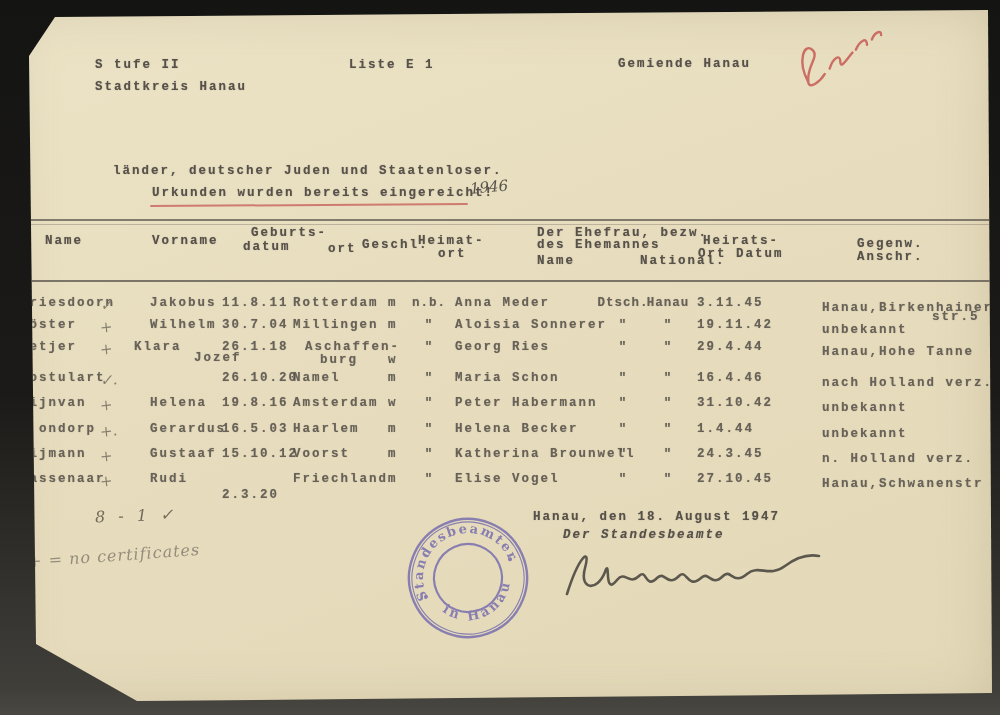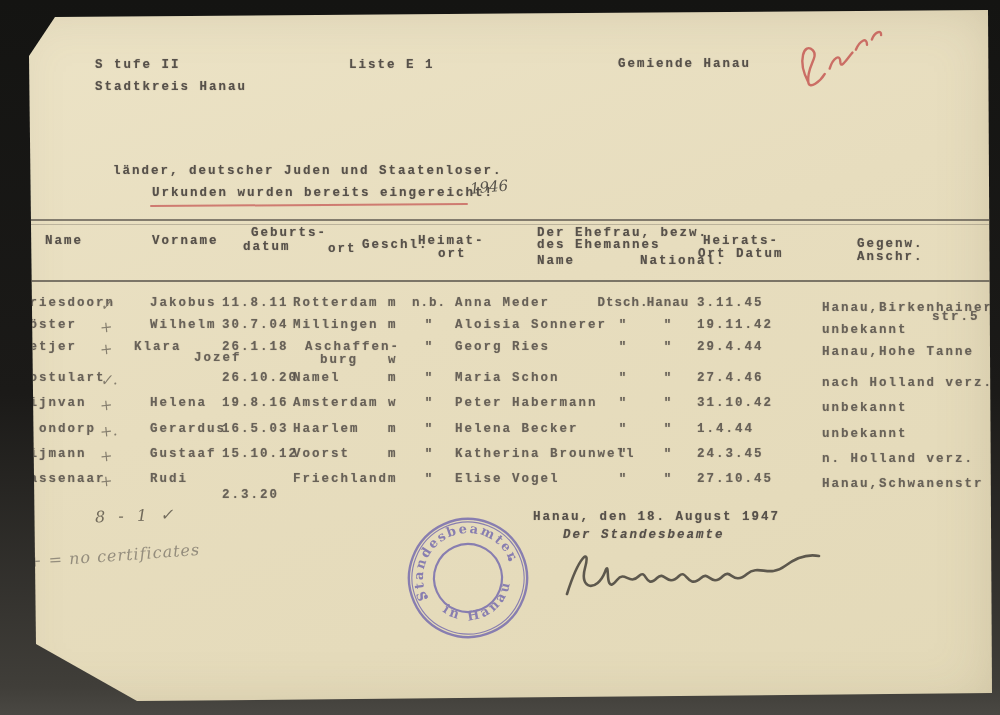--- a/index.html
+++ b/index.html
@@ -107,21 +107,21 @@
         <div class="t soft" style="left: 20px; top: 371px;">Postulart</div>
         <div class="hand pencil" style="font-size: 15px; transform: rotate(-6deg); left: 100px; top: 371px;">✓.</div>
         <div class="t soft" style="left: 150px; top: 351px; margin-left: 44px;">Jozef</div>
         <div class="t soft" style="left: 222px; top: 371px;">26.10.20</div>
         <div class="t soft" style="left: 293px; top: 371px;">Namel</div>
         <div class="t soft" style="left: 388px; top: 371px;">m</div>
         <div class="t soft" style="left: 412px; top: 371px; width: 34px; text-align: center; letter-spacing: 1px;">"</div>
         <div class="t soft" style="left: 455px; top: 371px;">Maria Schon</div>
         <div class="t soft" style="left: 596px; top: 371px; width: 54px; text-align: center; letter-spacing: 1px;">"</div>
         <div class="t soft" style="left: 644px; top: 371px; width: 48px; text-align: center; letter-spacing: 1px;">"</div>
-        <div class="t soft" style="left: 697px; top: 371px;">27.4.46</div>
+        <div class="t soft" style="left: 697px; top: 371px;">16.4.46</div>
         <div class="t soft" style="left: 822px; top: 376px;">nach Holland verz.</div>
         <div class="t soft" style="left: 20px; top: 396px;">Rijnvan</div>
         <div class="hand pencil" style="font-size: 15px; transform: rotate(-6deg); left: 100px; top: 396px;">+</div>
         <div class="t soft" style="left: 150px; top: 396px;">Helena</div>
         <div class="t soft" style="left: 222px; top: 396px;">19.8.16</div>
         <div class="t soft" style="left: 293px; top: 396px;">Amsterdam</div>
         <div class="t soft" style="left: 388px; top: 396px;">w</div>
         <div class="t soft" style="left: 412px; top: 396px; width: 34px; text-align: center; letter-spacing: 1px;">"</div>
         <div class="t soft" style="left: 455px; top: 396px;">Peter Habermann</div>
         <div class="t soft" style="left: 596px; top: 396px; width: 54px; text-align: center; letter-spacing: 1px;">"</div>

